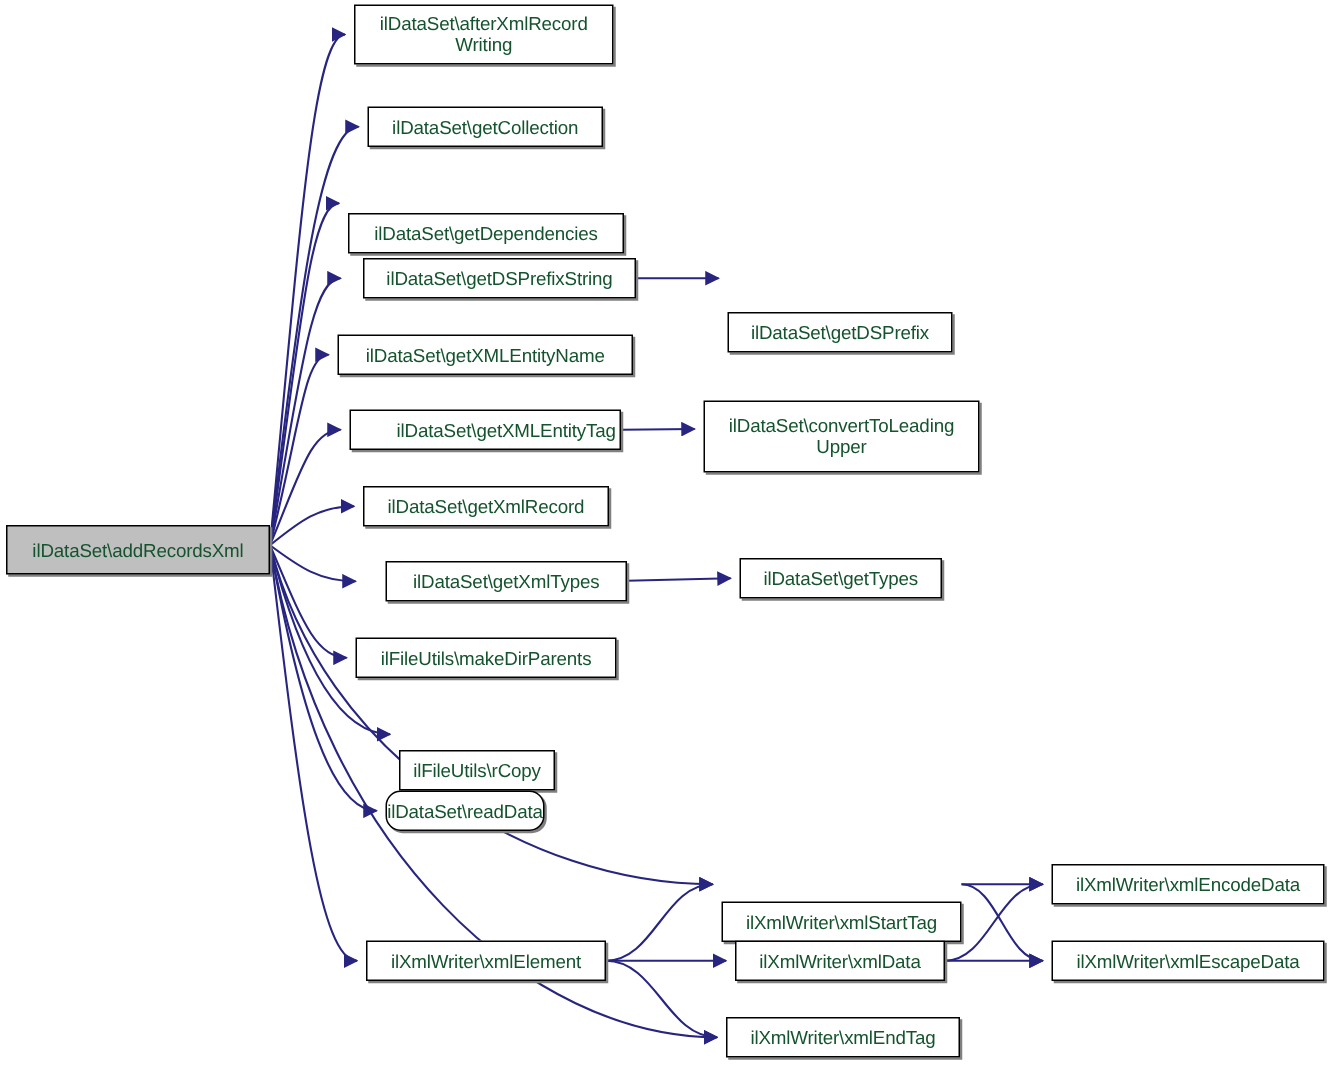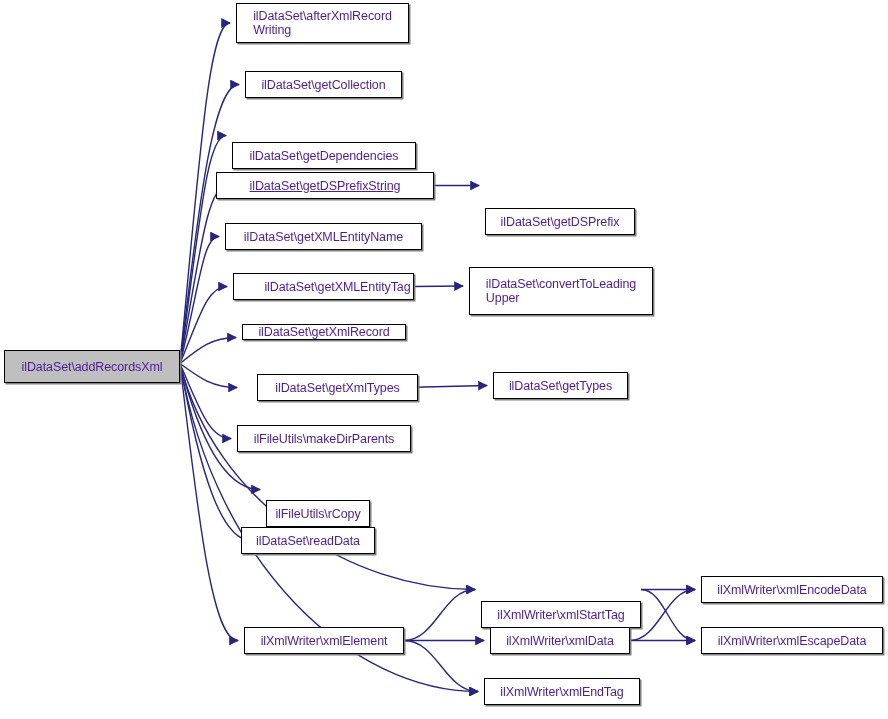--- a/index.html
+++ b/index.html
@@ -21,27 +21,27 @@
     top: 0;
     width: 888px;
     height: 719px;
     pointer-events: none;
   }
   .node {
     position: absolute;
     box-sizing: border-box;
     border: 1px solid #000000;
     background: #ffffff;
-    color: #4c1d95;
+    color: #14532d;
     font-size: 12.5px;
     line-height: 14px;
     display: flex;
     align-items: center;
     justify-content: center;
-    text-align: left;
+    text-align: center;
     letter-spacing: -0.1px;
     white-space: pre-line;
     box-shadow: 1.5px 1.5px 0 0 #808080;
     z-index: 2;
   }
   .node.current {
     background: #bfbfbf;
     border: 1px solid #000000;
   }
   .node-label {
@@ -87,28 +87,28 @@
         <path d="M 630 640.5 C 659.25 640.5, 665.75 589.5, 695 589.5" marker-end="url(#arrow)"></path>
       </g>
   </svg>
 
   <div id="nodes-layer">
       <div class="node current" style="left: 4px; top: 350px; width: 176px; height: 33px;"><span class="node-label">ilDataSet\addRecordsXml</span></div>
       <div class="node" style="left: 236px; top: 3px; width: 173px; height: 40px;"><span class="node-label">ilDataSet\afterXmlRecord
 Writing</span></div>
       <div class="node" style="left: 245px; top: 71px; width: 157px; height: 27px;"><span class="node-label">ilDataSet\getCollection</span></div>
       <div class="node" style="left: 232px; top: 122px; width: 184px; height: 27px; margin-top: 20px;"><span class="node-label">ilDataSet\getDependencies</span></div>
-      <div class="node" style="left: 216px; top: 172px; width: 218px; height: 27px; text-decoration: underline;"><span class="node-label">ilDataSet\getDSPrefixString</span></div>
+      <div class="node" style="left: 242px; top: 172px; width: 182px; height: 27px;"><span class="node-label">ilDataSet\getDSPrefixString</span></div>
       <div class="node" style="left: 225px; top: 223px; width: 197px; height: 27px;"><span class="node-label">ilDataSet\getXMLEntityName</span></div>
       <div class="node" style="left: 233px; top: 273px; width: 181px; height: 27px; padding-left: 28px;"><span class="node-label">ilDataSet\getXMLEntityTag</span></div>
-      <div class="node" style="left: 242px; top: 324px; width: 164px; height: 16px;"><span class="node-label">ilDataSet\getXmlRecord</span></div>
+      <div class="node" style="left: 242px; top: 324px; width: 164px; height: 27px;"><span class="node-label">ilDataSet\getXmlRecord</span></div>
       <div class="node" style="left: 257px; top: 374px; width: 161px; height: 27px;"><span class="node-label">ilDataSet\getXmlTypes</span></div>
       <div class="node" style="left: 237px; top: 425px; width: 174px; height: 27px;"><span class="node-label">ilFileUtils\makeDirParents</span></div>
       <div class="node" style="left: 266px; top: 476px; width: 104px; height: 27px; margin-top: 24px;"><span class="node-label">ilFileUtils\rCopy</span></div>
-      <div class="node" style="left: 241px; top: 527px; width: 134px; height: 27px;"><span class="node-label">ilDataSet\readData</span></div>
+      <div class="node" style="left: 257px; top: 527px; width: 106px; height: 27px; border-radius: 10px;"><span class="node-label">ilDataSet\readData</span></div>
       <div class="node" style="left: 485px; top: 172px; width: 150px; height: 27px; margin-top: 36px;"><span class="node-label">ilDataSet\getDSPrefix</span></div>
       <div class="node" style="left: 469px; top: 267px; width: 184px; height: 48px;"><span class="node-label">ilDataSet\convertToLeading
 Upper</span></div>
       <div class="node" style="left: 493px; top: 372px; width: 135px; height: 27px;"><span class="node-label">ilDataSet\getTypes</span></div>
       <div class="node" style="left: 481px; top: 576px; width: 160px; height: 27px; margin-top: 25px;"><span class="node-label">ilXmlWriter\xmlStartTag</span></div>
       <div class="node" style="left: 701px; top: 576px; width: 182px; height: 27px;"><span class="node-label">ilXmlWriter\xmlEncodeData</span></div>
       <div class="node" style="left: 244px; top: 627px; width: 160px; height: 27px;"><span class="node-label">ilXmlWriter\xmlElement</span></div>
       <div class="node" style="left: 490px; top: 627px; width: 140px; height: 27px;"><span class="node-label">ilXmlWriter\xmlData</span></div>
       <div class="node" style="left: 701px; top: 627px; width: 182px; height: 27px;"><span class="node-label">ilXmlWriter\xmlEscapeData</span></div>
       <div class="node" style="left: 484px; top: 678px; width: 156px; height: 27px;"><span class="node-label">ilXmlWriter\xmlEndTag</span></div>

